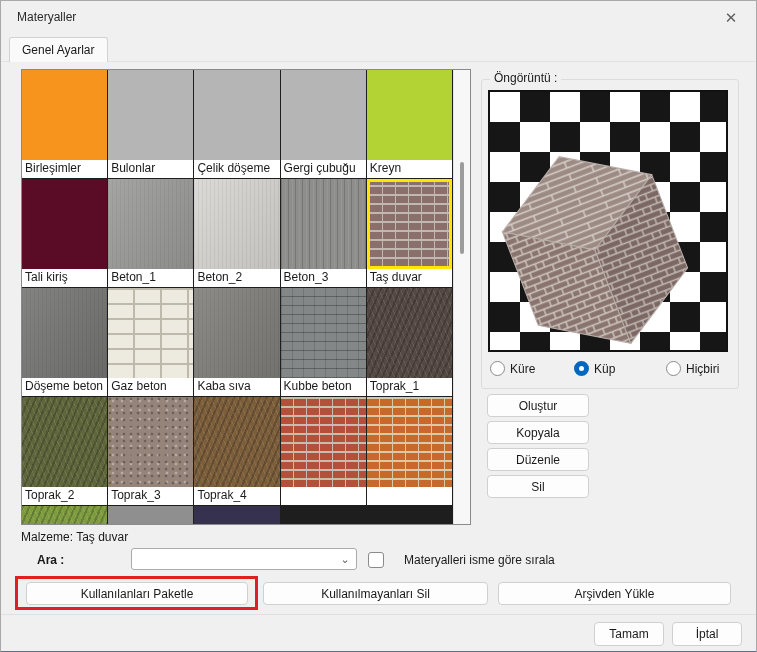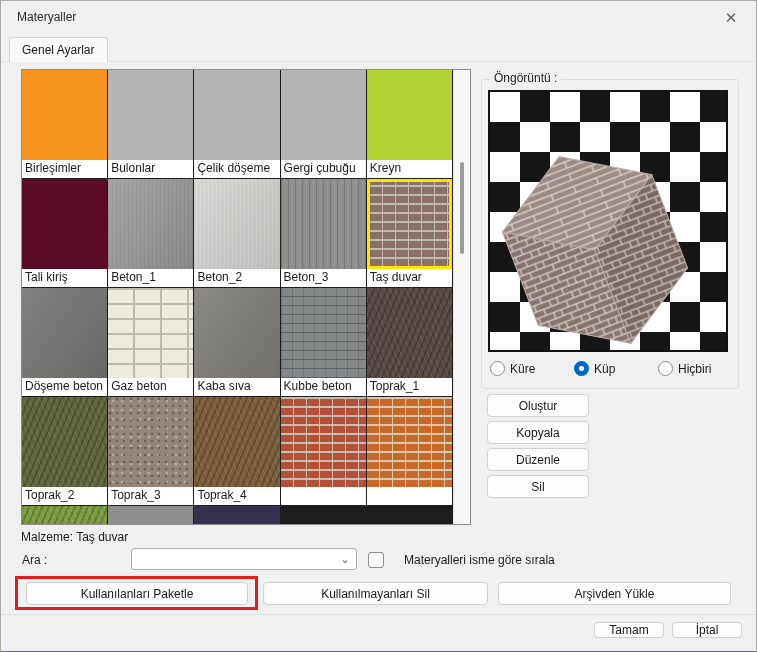--- a/index.html
+++ b/index.html
@@ -27,30 +27,30 @@
   .preview svg{position:absolute;left:0;top:0;}
   .radio-row{position:absolute;left:0;bottom:5px;width:100%;height:22px;}
   .radio-item{position:absolute;display:flex;align-items:center;gap:5px;cursor:pointer;}
   .rdot{width:15px;height:15px;border-radius:50%;background:#fff;border:1px solid #8a8a8a;box-sizing:border-box;}
   .rdot.on{border:5px solid #0067c0;}
   
   .btn{background:#fdfdfd;border:1px solid #d0d0d0;border-radius:4px;font-size:12px;color:#1a1a1a;display:flex;align-items:center;justify-content:center;cursor:pointer;font-family:inherit;}
   .sidebtn{position:absolute;left:486px;width:102px;height:23px;}
   
   .malzeme{position:absolute;left:20px;top:529px;}
-  .ara-label{position:absolute;left:21px;top:552px;}
+  .ara-label{position:absolute;left:36px;top:552px;font-weight:bold;}
   .combo{position:absolute;left:130px;top:547px;width:226px;height:22px;background:#fff;border:1px solid #ababab;border-radius:3px;box-sizing:border-box;display:flex;align-items:center;cursor:pointer;}
   .combo input{flex:1;border:none;outline:none;background:transparent;font-size:12px;padding:0 6px;font-family:inherit;}
   .chev{width:22px;text-align:center;color:#5f5f5f;font-size:11px;}
   .checkrow{position:absolute;left:367px;top:551px;display:flex;align-items:center;gap:20px;cursor:pointer;}
   .cbox{width:14px;height:14px;background:#fff;border:1px solid #8a8a8a;border-radius:3px;}
   .redbox{position:absolute;left:14px;top:575px;width:243px;height:34px;border:3px solid #e02020;box-sizing:border-box;}
   .bbtn{position:absolute;top:581px;height:23px;}
   .divider{position:absolute;left:0;top:613px;width:100%;height:1px;background:#e0e0e0;}
-  .fbtn{position:absolute;top:621px;height:16px;}
+  .fbtn{position:absolute;top:621px;height:24px;}
 </style>
 </head>
 <body>
 
 <div class="dialog">
 
   <div class="titlebar">
     <div class="title">Materyaller</div>
     <div class="close">✕</div>
   </div>
@@ -182,21 +182,21 @@
     </div>
     <div class="radio-row">
       <div class="radio-item" style="left:8px">
         <span class="rdot" id="r0"></span>
         <span>Küre</span>
       </div>
       <div class="radio-item" style="left:92px">
         <span class="rdot on" id="r1"></span>
         <span>Küp</span>
       </div>
-      <div class="radio-item" style="left:176px">
+      <div class="radio-item" style="left:184px">
         <span class="rdot" id="r2"></span>
         <span>Hiçbiri</span>
       </div>
     </div>
   </div>
 
   <button class="btn sidebtn" style="top:393px">Oluştur</button>
   <button class="btn sidebtn" style="top:420px">Kopyala</button>
   <button class="btn sidebtn" style="top:447px">Düzenle</button>
   <button class="btn sidebtn" style="top:474px">Sil</button>

